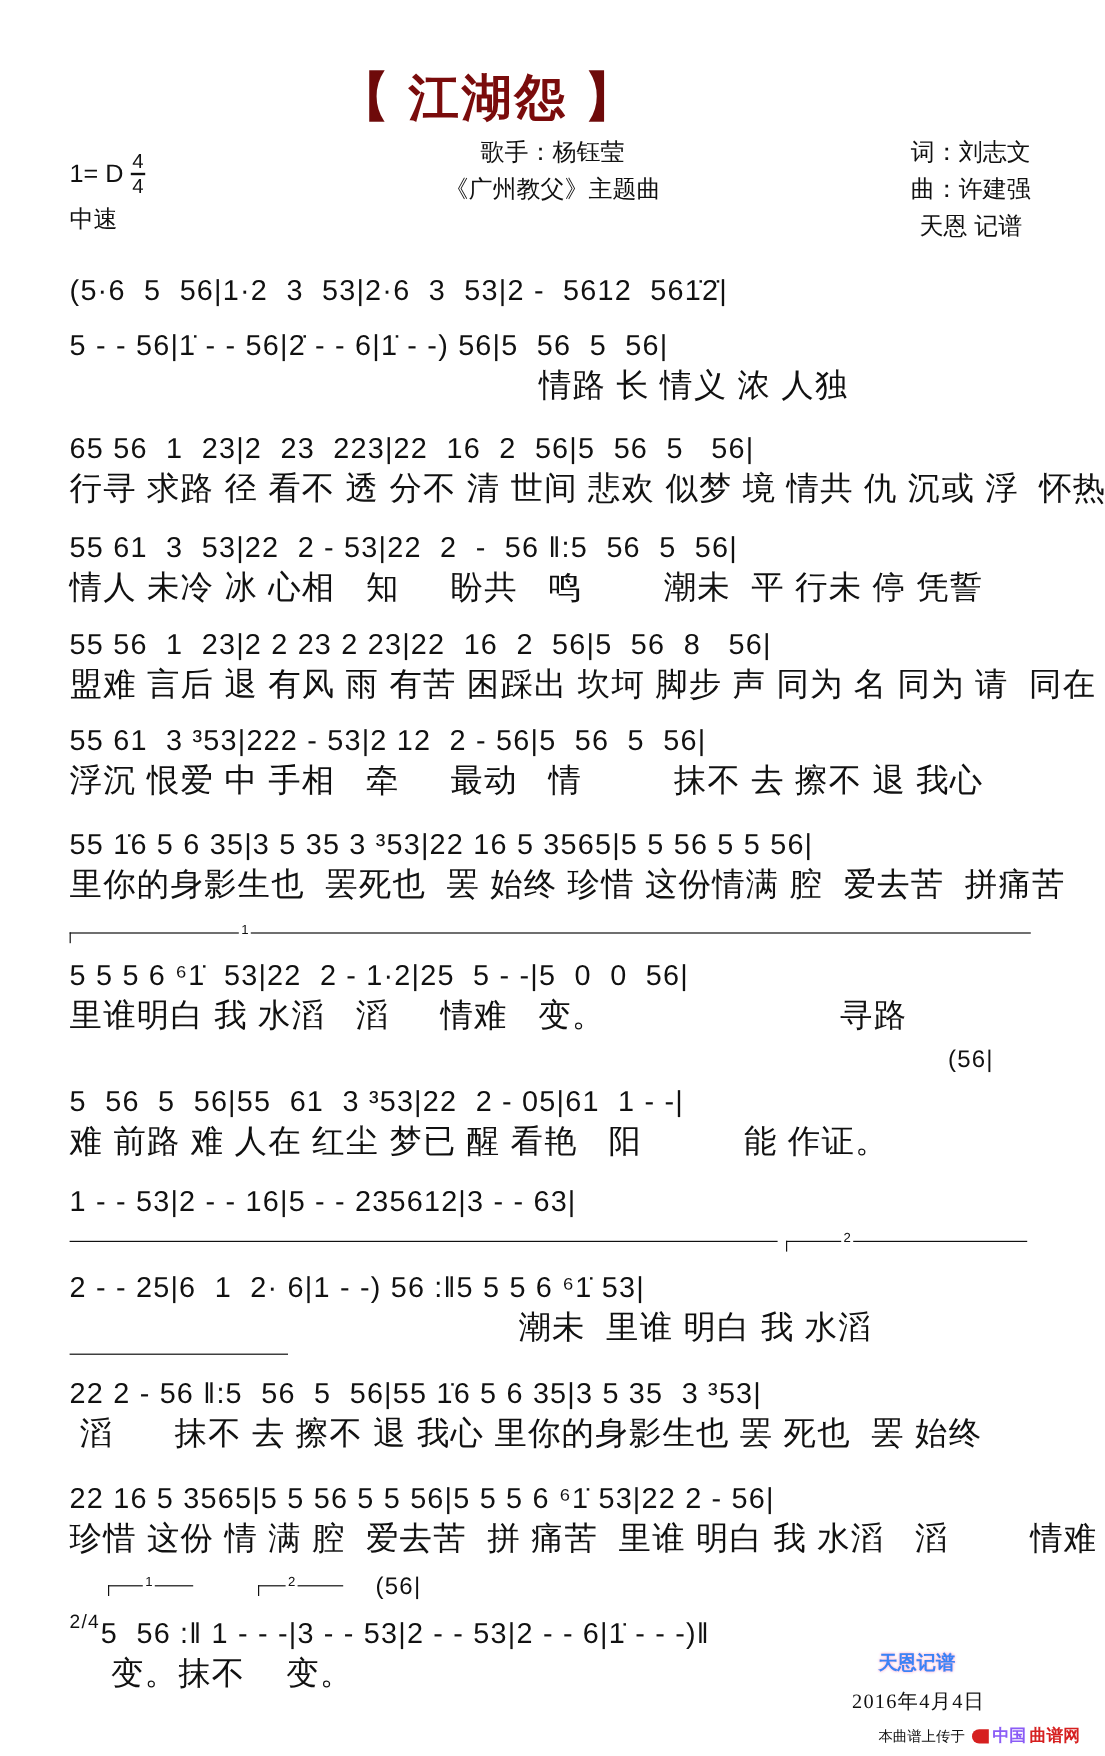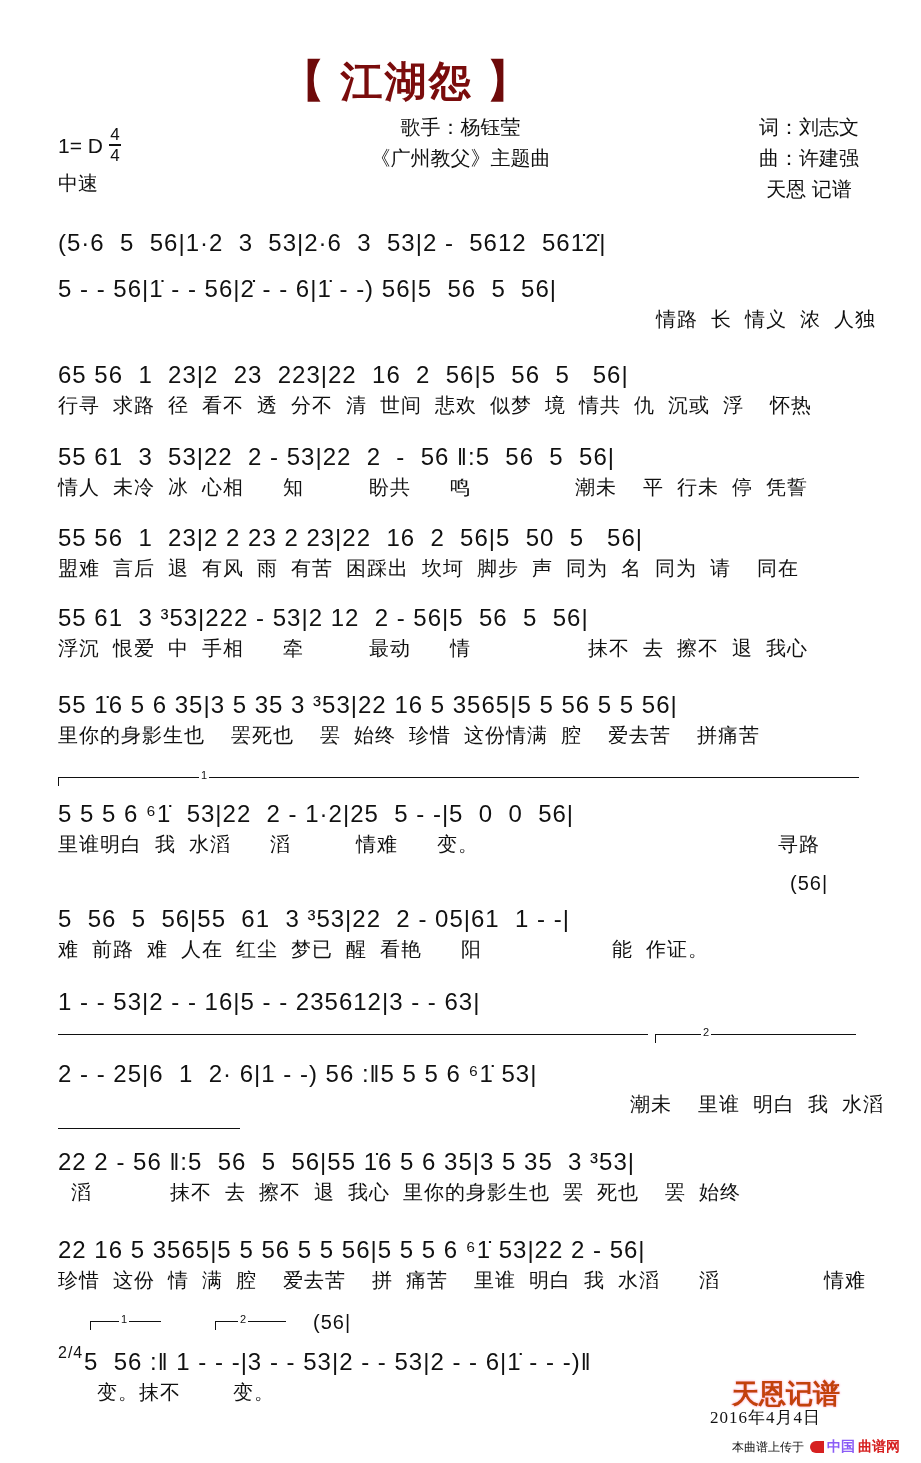--- a/index.html
+++ b/index.html
@@ -11,25 +11,25 @@
   .meta { position: absolute; font-size: 20px; line-height: 31px; color: #111; }
   .meta.left { left: 58px; top: 122px; }
   .meta.center { left: 0; width: 921px; top: 112px; text-align: center; }
   .meta.right { right: 62px; top: 112px; text-align: center; }
   .key { font-size: 21px; display: flex; align-items: center; gap: 6px; height: 46px; }
   .frac { display: inline-flex; flex-direction: column; align-items: center; font-size: 17px; line-height: 17px; }
   .frac .bar { width: 12px; height: 2px; background: #111; margin: 1px 0; }
   .sys { position: absolute; left: 58px; width: 800px; }
   .notes { font-size: 24px; letter-spacing: 1px; white-space: pre; height: 34px; line-height: 34px;
            font-family: "Liberation Sans", sans-serif; }
-  .lyrics { font-size: 20px; white-space: pre; height: 30px; line-height: 30px; letter-spacing: 1px; font-family: Liberation Mono, monospace; }
+  .lyrics { font-size: 27px; white-space: pre; height: 30px; line-height: 30px; letter-spacing: 1px; }
   .volta { position: absolute; border-top: 1.5px solid #111; height: 8px; font-size: 11px; }
   .volta.l { border-left: 1.5px solid #111; }
   .volta span { position: absolute; top: -9px; background: #fff; padding: 0 2px; }
-  .stamp { position: absolute; left: 732px; top: 1376px; font-size: 27px; color: #c2410c;
+  .stamp { position: absolute; left: 732px; top: 1376px; font-size: 16px; color: #3b82f6;
            font-weight: bold; text-shadow: 0 0 3px #ffd0e4, 0 0 2px #ff9ec6; }
   .date { position: absolute; left: 710px; top: 1406px; font-family: "Liberation Serif", serif; font-size: 17px; letter-spacing: 1px; }
   .foot { position: absolute; left: 732px; top: 1438px; font-size: 12px; display: flex; align-items: center; gap: 6px; text-align: right; }
   .foot .logo { color: #d62020; font-weight: bold; font-size: 14px; display: flex; align-items: center; gap: 3px; }
   .foot .logo-mark { width: 14px; height: 12px; border-radius: 7px 0 0 7px; background: #d62020; display: inline-block; }
   .foot .logo .blue { color: #8b5cf6; }
 </style>
 </head>
 <body>
 
@@ -71,21 +71,21 @@
 </div>
 <div class="sys" style="top:358px">
   <div class="notes">65 56  1  23|2  23  223|22  16  2  56|5  56  5   56|</div>
   <div class="lyrics">行寻 求路 径 看不 透 分不 清 世间 悲欢 似梦 境 情共 仇 沉或 浮  怀热</div>
 </div>
 <div class="sys" style="top:440px">
   <div class="notes">55 61  3  53|22  2 - 53|22  2  -  56 ‖:5  56  5  56|</div>
   <div class="lyrics">情人 未冷 冰 心相   知     盼共   鸣        潮未  平 行未 停 凭誓</div>
 </div>
 <div class="sys" style="top:521px">
-  <div class="notes">55 56  1  23|2 2 23 2 23|22  16  2  56|5  50  5   56|</div>
+  <div class="notes">55 56  1  23|2 2 23 2 23|22  16  2  56|5  56  8   56|</div>
   <div class="lyrics">盟难 言后 退 有风 雨 有苦 困踩出 坎坷 脚步 声 同为 名 同为 请  同在</div>
 </div>
 <div class="sys" style="top:601px">
   <div class="notes">55 61  3 ³53|222 - 53|2 12  2 - 56|5  56  5  56|</div>
   <div class="lyrics">浮沉 恨爱 中 手相   牵     最动   情         抹不 去 擦不 退 我心</div>
 </div>
 <div class="sys" style="top:688px">
   <div class="notes">55 1̇6 5 6 35|3 5 35 3 ³53|22 16 5 3565|5 5 56 5 5 56|</div>
   <div class="lyrics">里你的身影生也  罢死也  罢 始终 珍惜 这份情满 腔  爱去苦  拼痛苦</div>
 </div>

